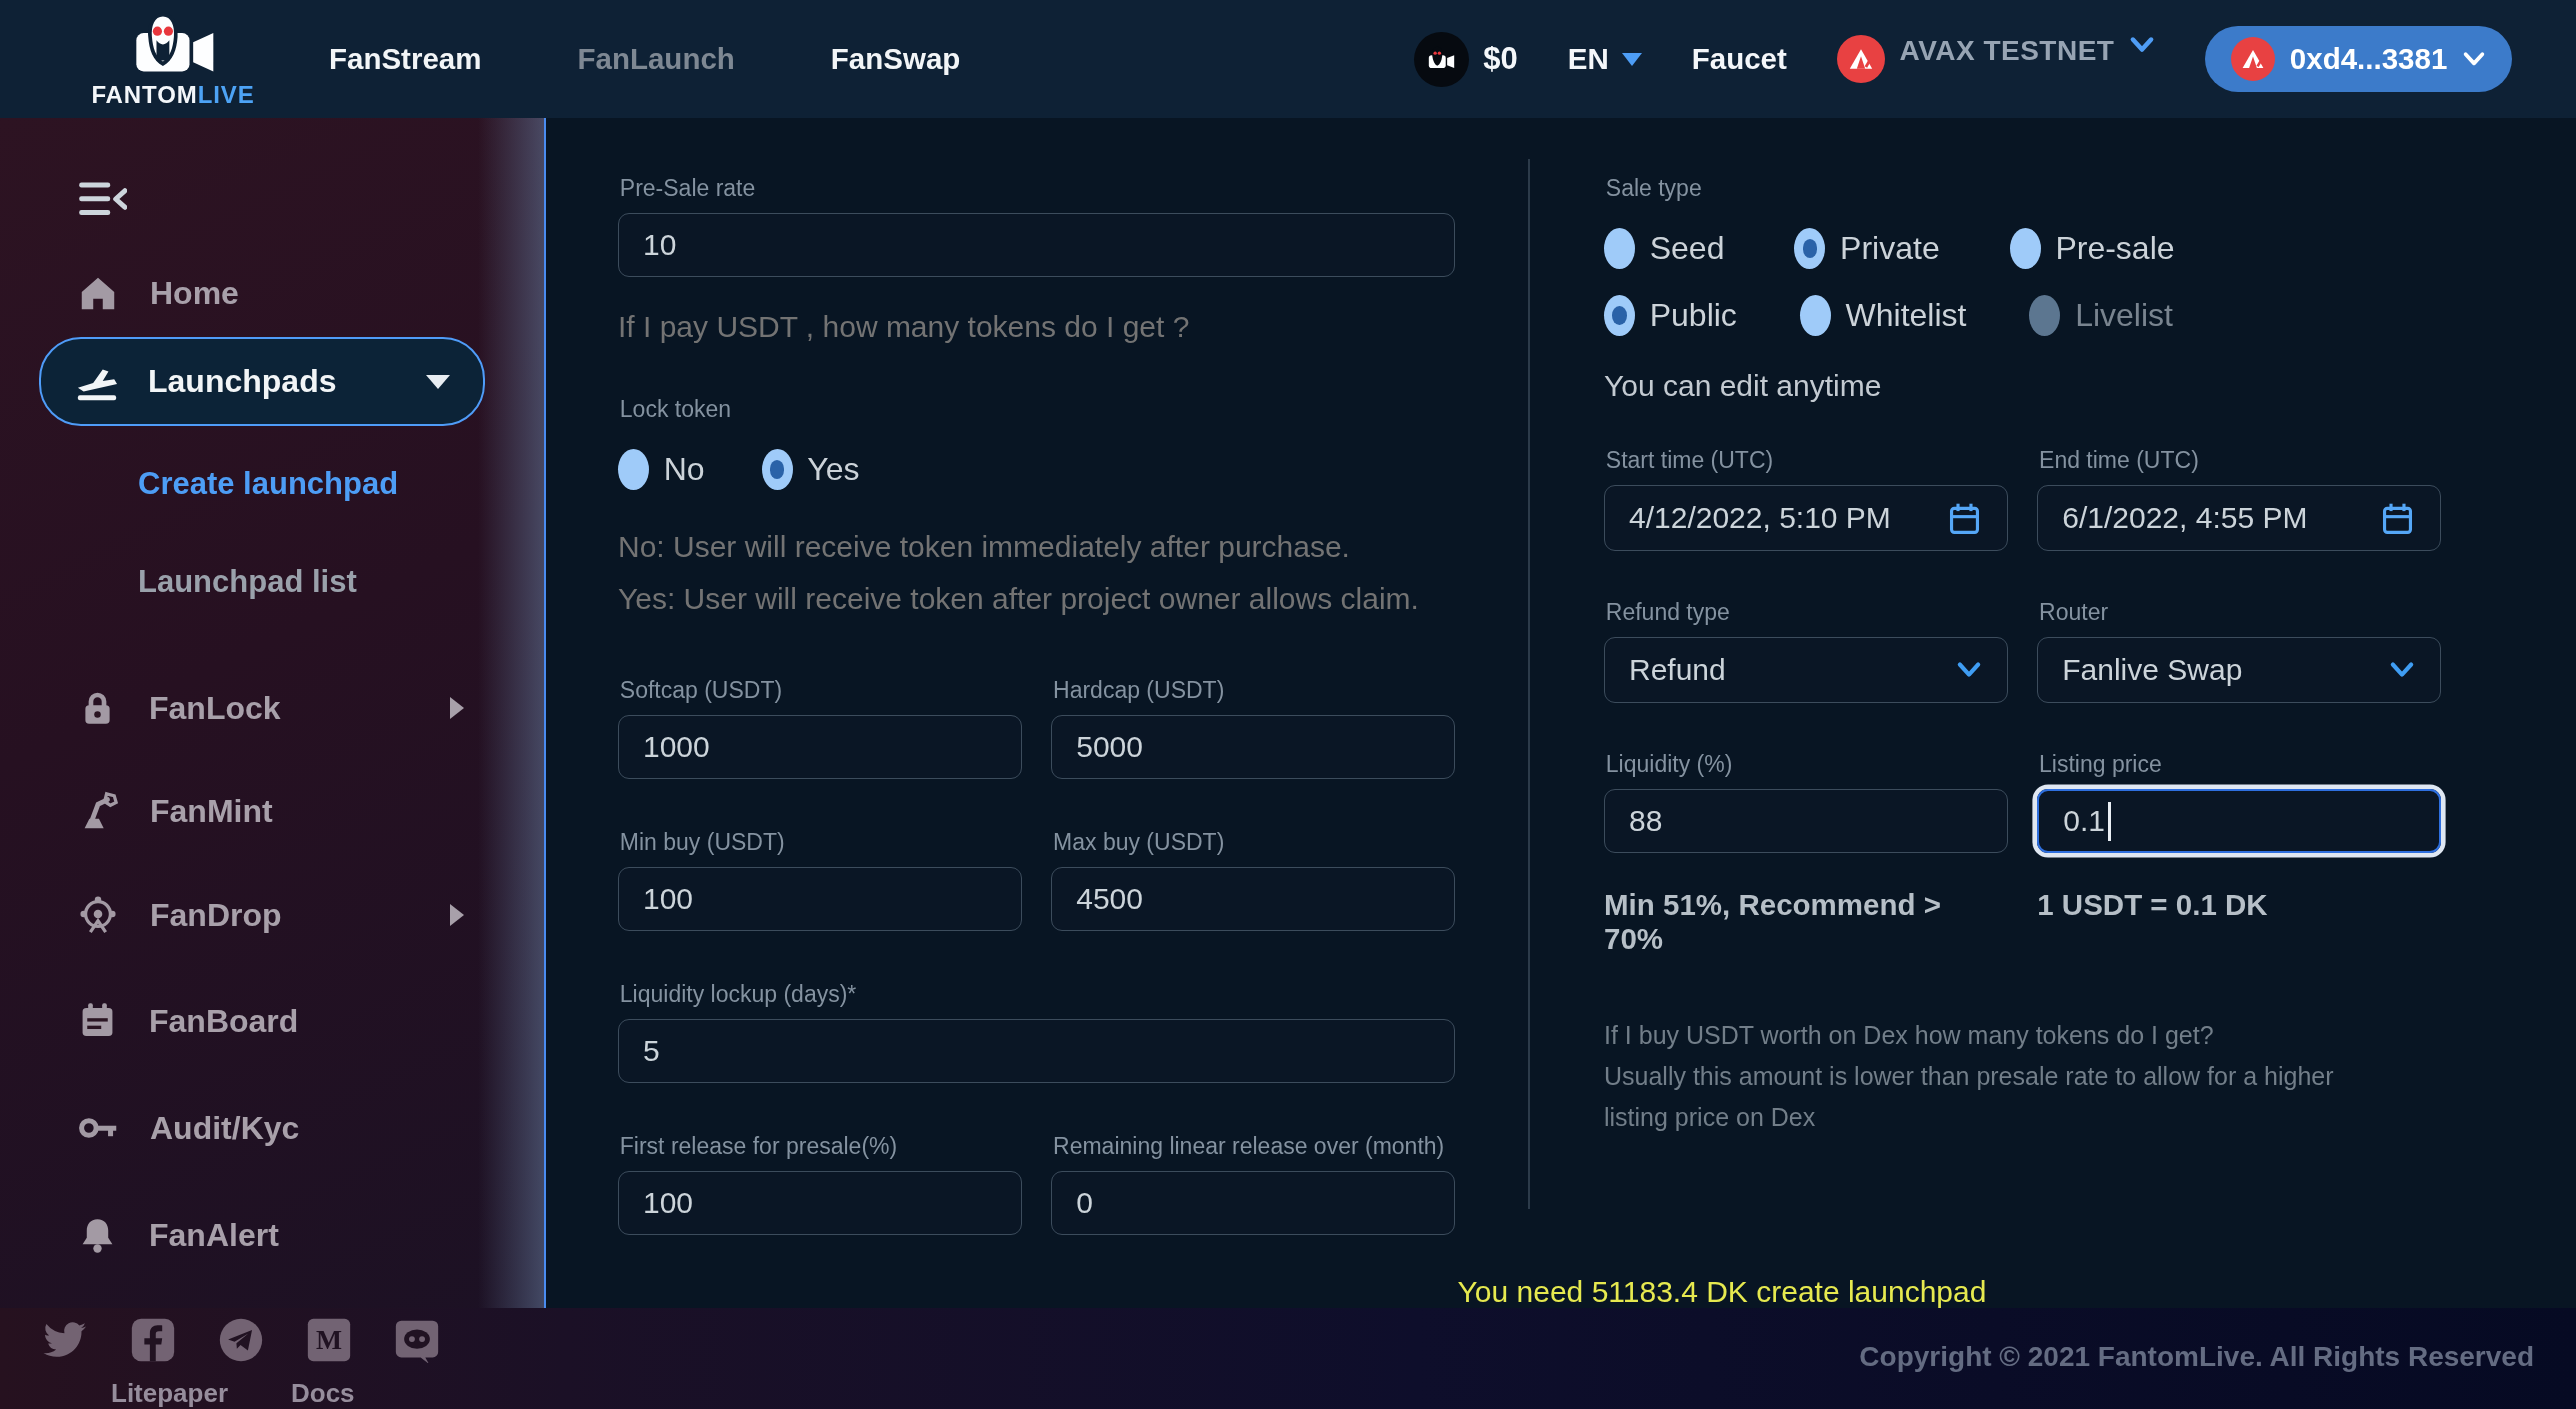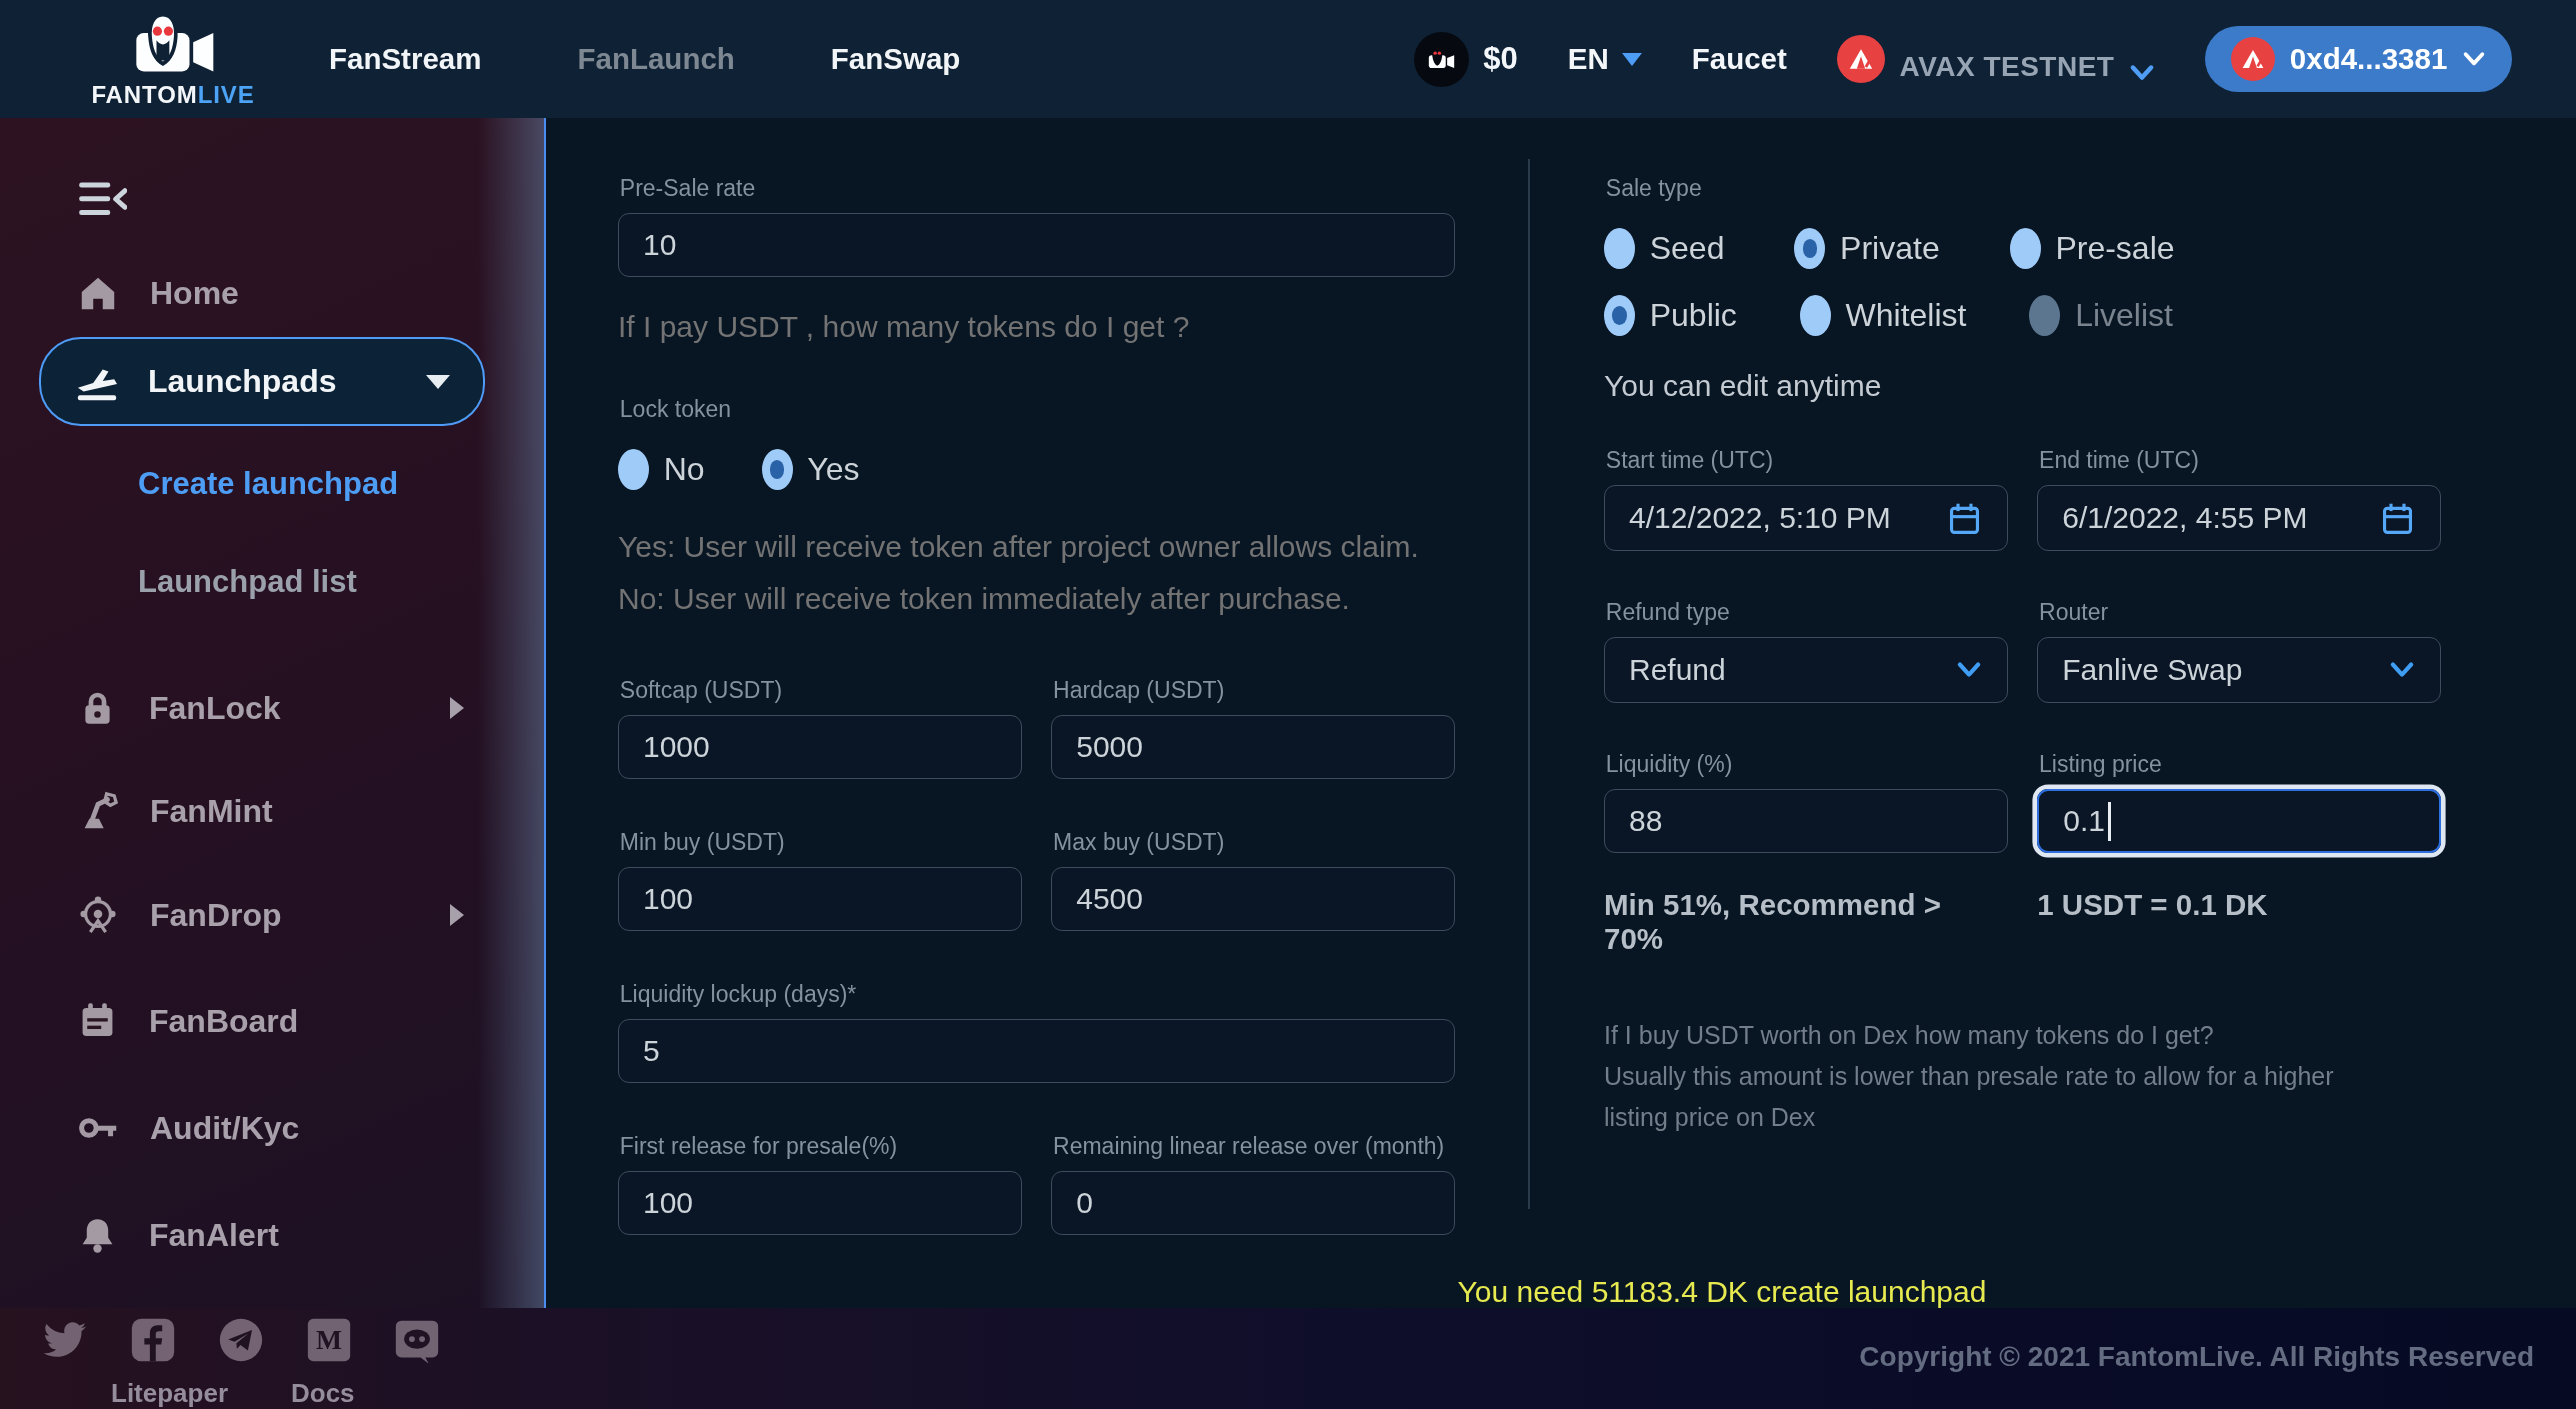--- a/index.html
+++ b/index.html
@@ -19,21 +19,21 @@
   .nav-links { margin-left:64px; display:flex; gap:96px; }
   .nav-link { font-size:29.5px; font-weight:bold; color:#f2f5f7; cursor:pointer; }
   .nav-link.dim { color:#7e8893; }
   .nav-right { margin-left:auto; margin-right:64px; display:flex; align-items:center; gap:50px; }
   .balance { display:flex; align-items:center; gap:14.7px; }
   .coin { width:55px; height:55px; border-radius:50%; background:#060a10; display:flex; align-items:center; justify-content:center; }
   .balance-amt { font-size:31px; font-weight:bold; color:#f4f7fa; }
   .lang { display:flex; align-items:center; gap:13px; font-size:29.5px; font-weight:bold; color:#f4f7fa; cursor:pointer; }
   .tri-down { width:0; height:0; border-left:10px solid transparent; border-right:10px solid transparent; border-top:13px solid #4d9df5; }
   .faucet { font-size:29.5px; font-weight:bold; color:#f4f7fa; cursor:pointer; }
-  .network { display:flex; align-items:flex-end; gap:14.7px; cursor:pointer; }
+  .network { display:flex; align-items:flex-start; gap:14.7px; cursor:pointer; }
   .avax-badge { width:48px; height:48px; border-radius:50%; background:#e84142; display:flex; align-items:center; justify-content:center; }
   .network-name { font-size:28px; font-weight:bold; color:#97a4b3; letter-spacing:0.5px; }
   .wallet-btn { height:66px; border-radius:35px; background:#3c7bca; display:flex; align-items:center;
     gap:14.7px; padding:0 26px; cursor:pointer; }
   .wallet-btn .avax-badge { width:44px; height:44px; }
   .wallet-addr { font-size:29.5px; font-weight:bold; color:#ffffff; }
   
   .sidebar { position:absolute; top:118px; left:0; width:544px; height:1190px;
     background:linear-gradient(155deg,#2d1322 0%,#261021 45%,#1c1124 100%); }
   .sidebar::after { content:''; position:absolute; top:0; right:0; width:66px; height:100%;
@@ -273,22 +273,22 @@
       <span class="radio-item">
         <span class="radio"></span>
         <span class="radio-label">No</span>
       </span>
       <span class="radio-item">
         <span class="radio on"></span>
         <span class="radio-label">Yes</span>
       </span>
     </div>
     <div class="hint" style="margin-top:31px; line-height:52px;">
+      <div>No: User will receive token immediately after purchase.</div>
       <div>Yes: User will receive token after project owner allows claim.</div>
-      <div>No: User will receive token immediately after purchase.</div>
     </div>
 
     <div class="row2" style="margin-top:52px;">
       <div class="half">
         <div class="flabel">Softcap (USDT)</div>
         <div class="finput">
             <span>1000</span>
           </div>
       </div>
       <div class="half">

